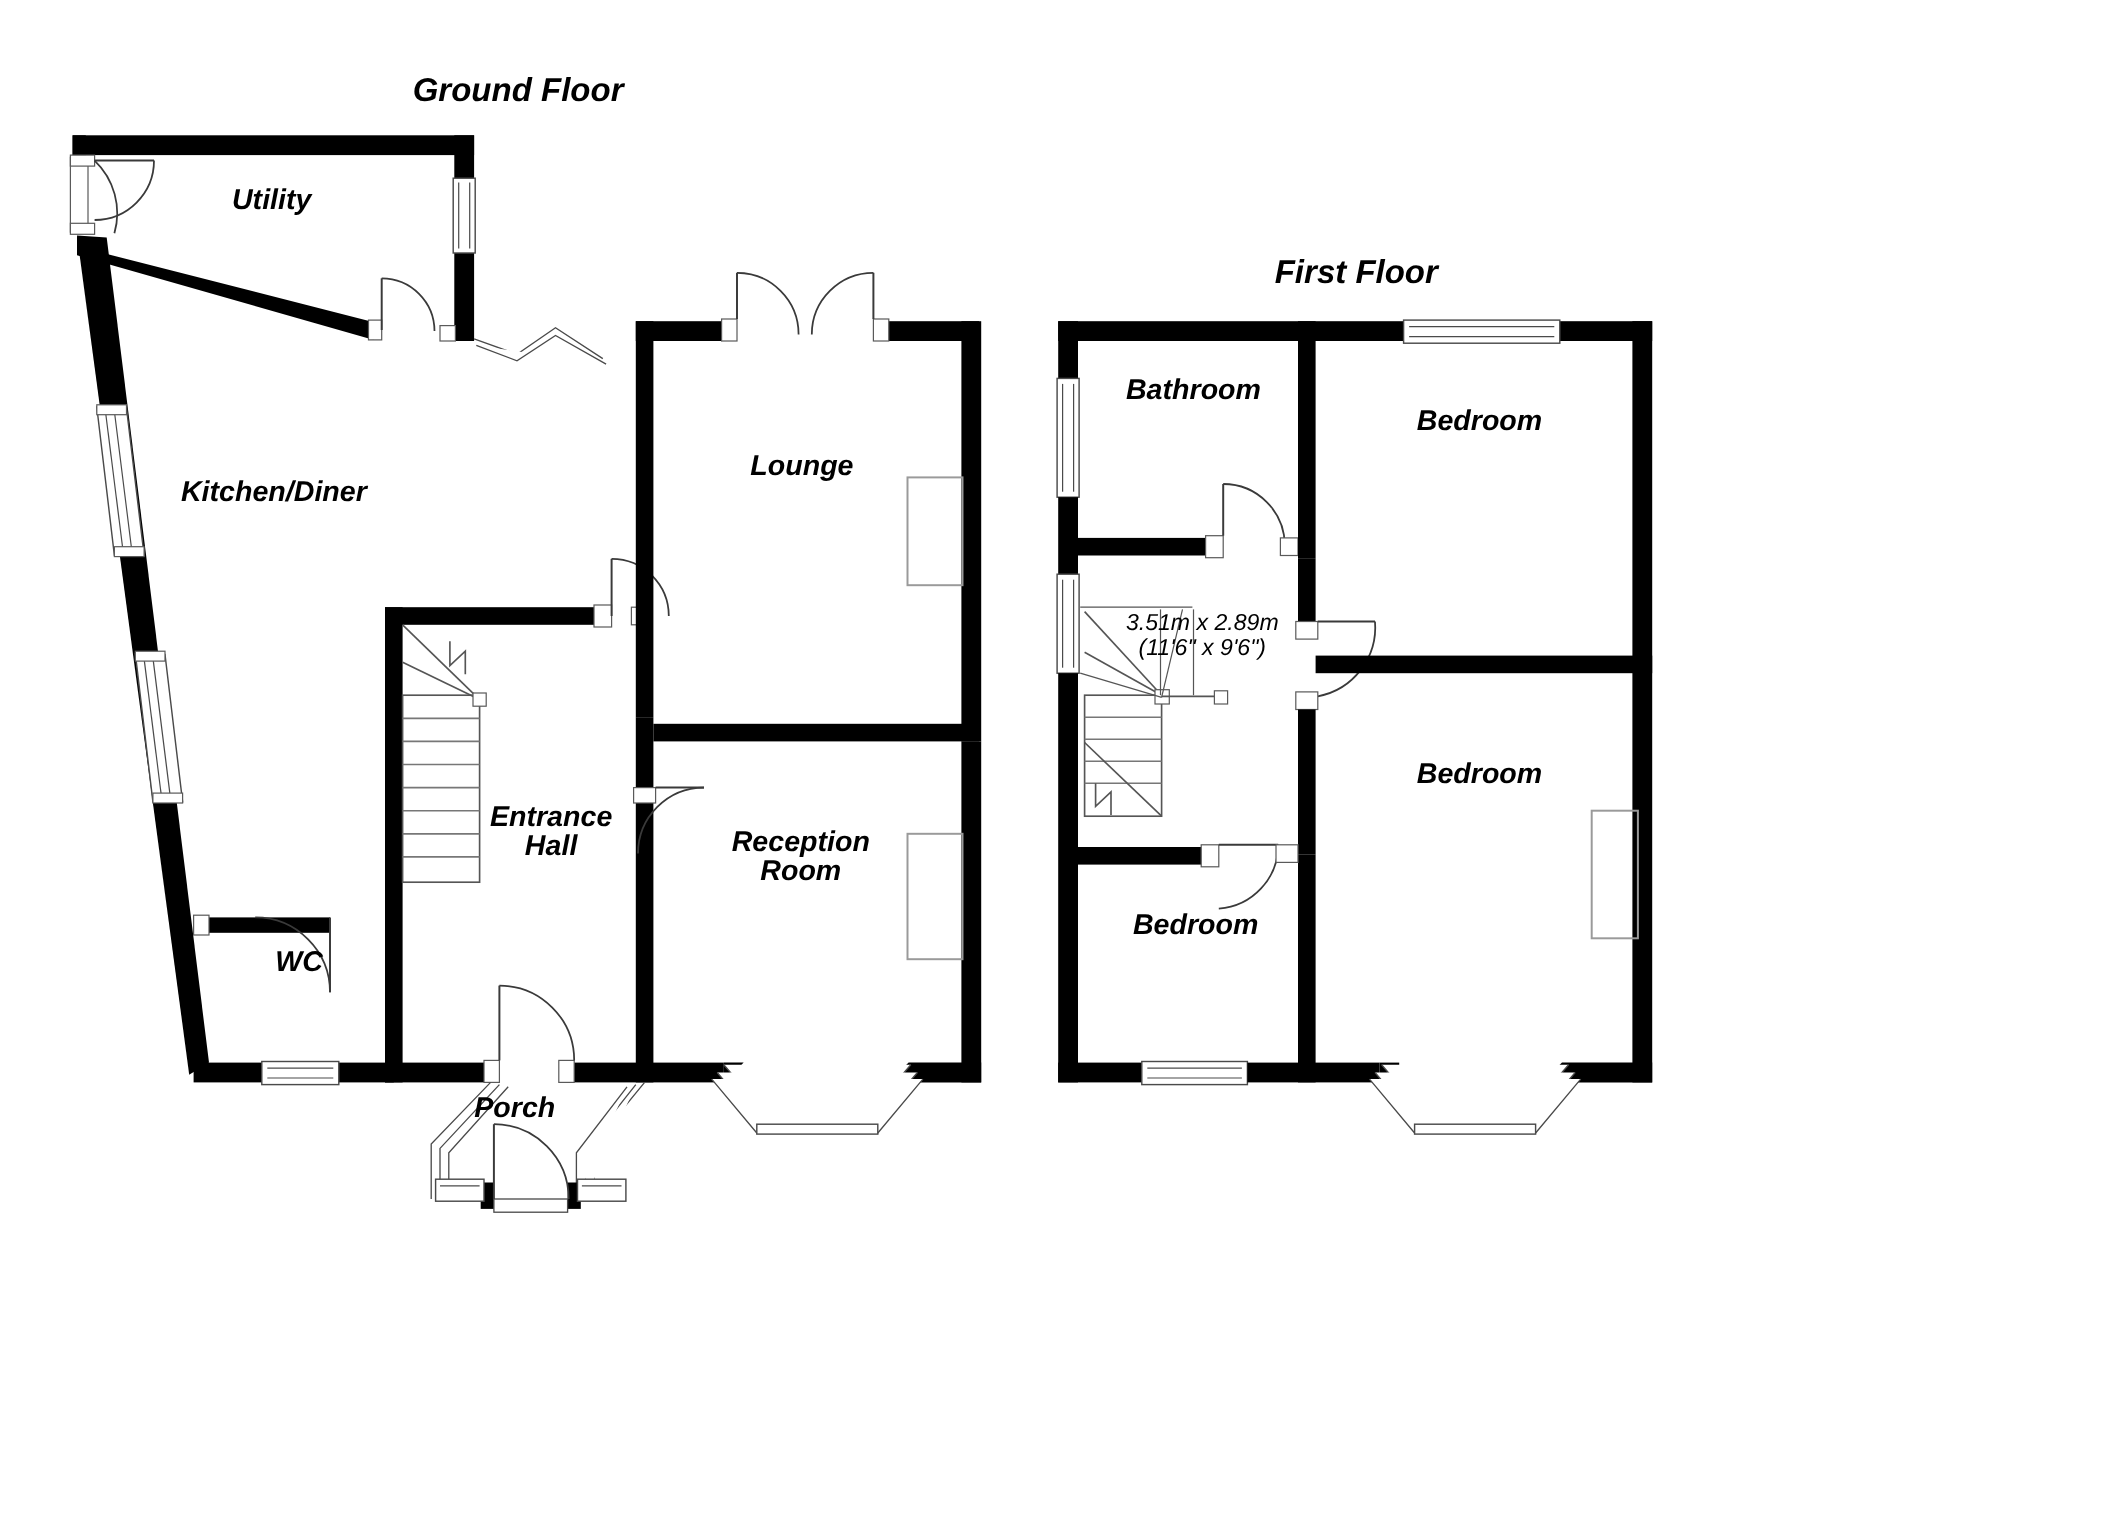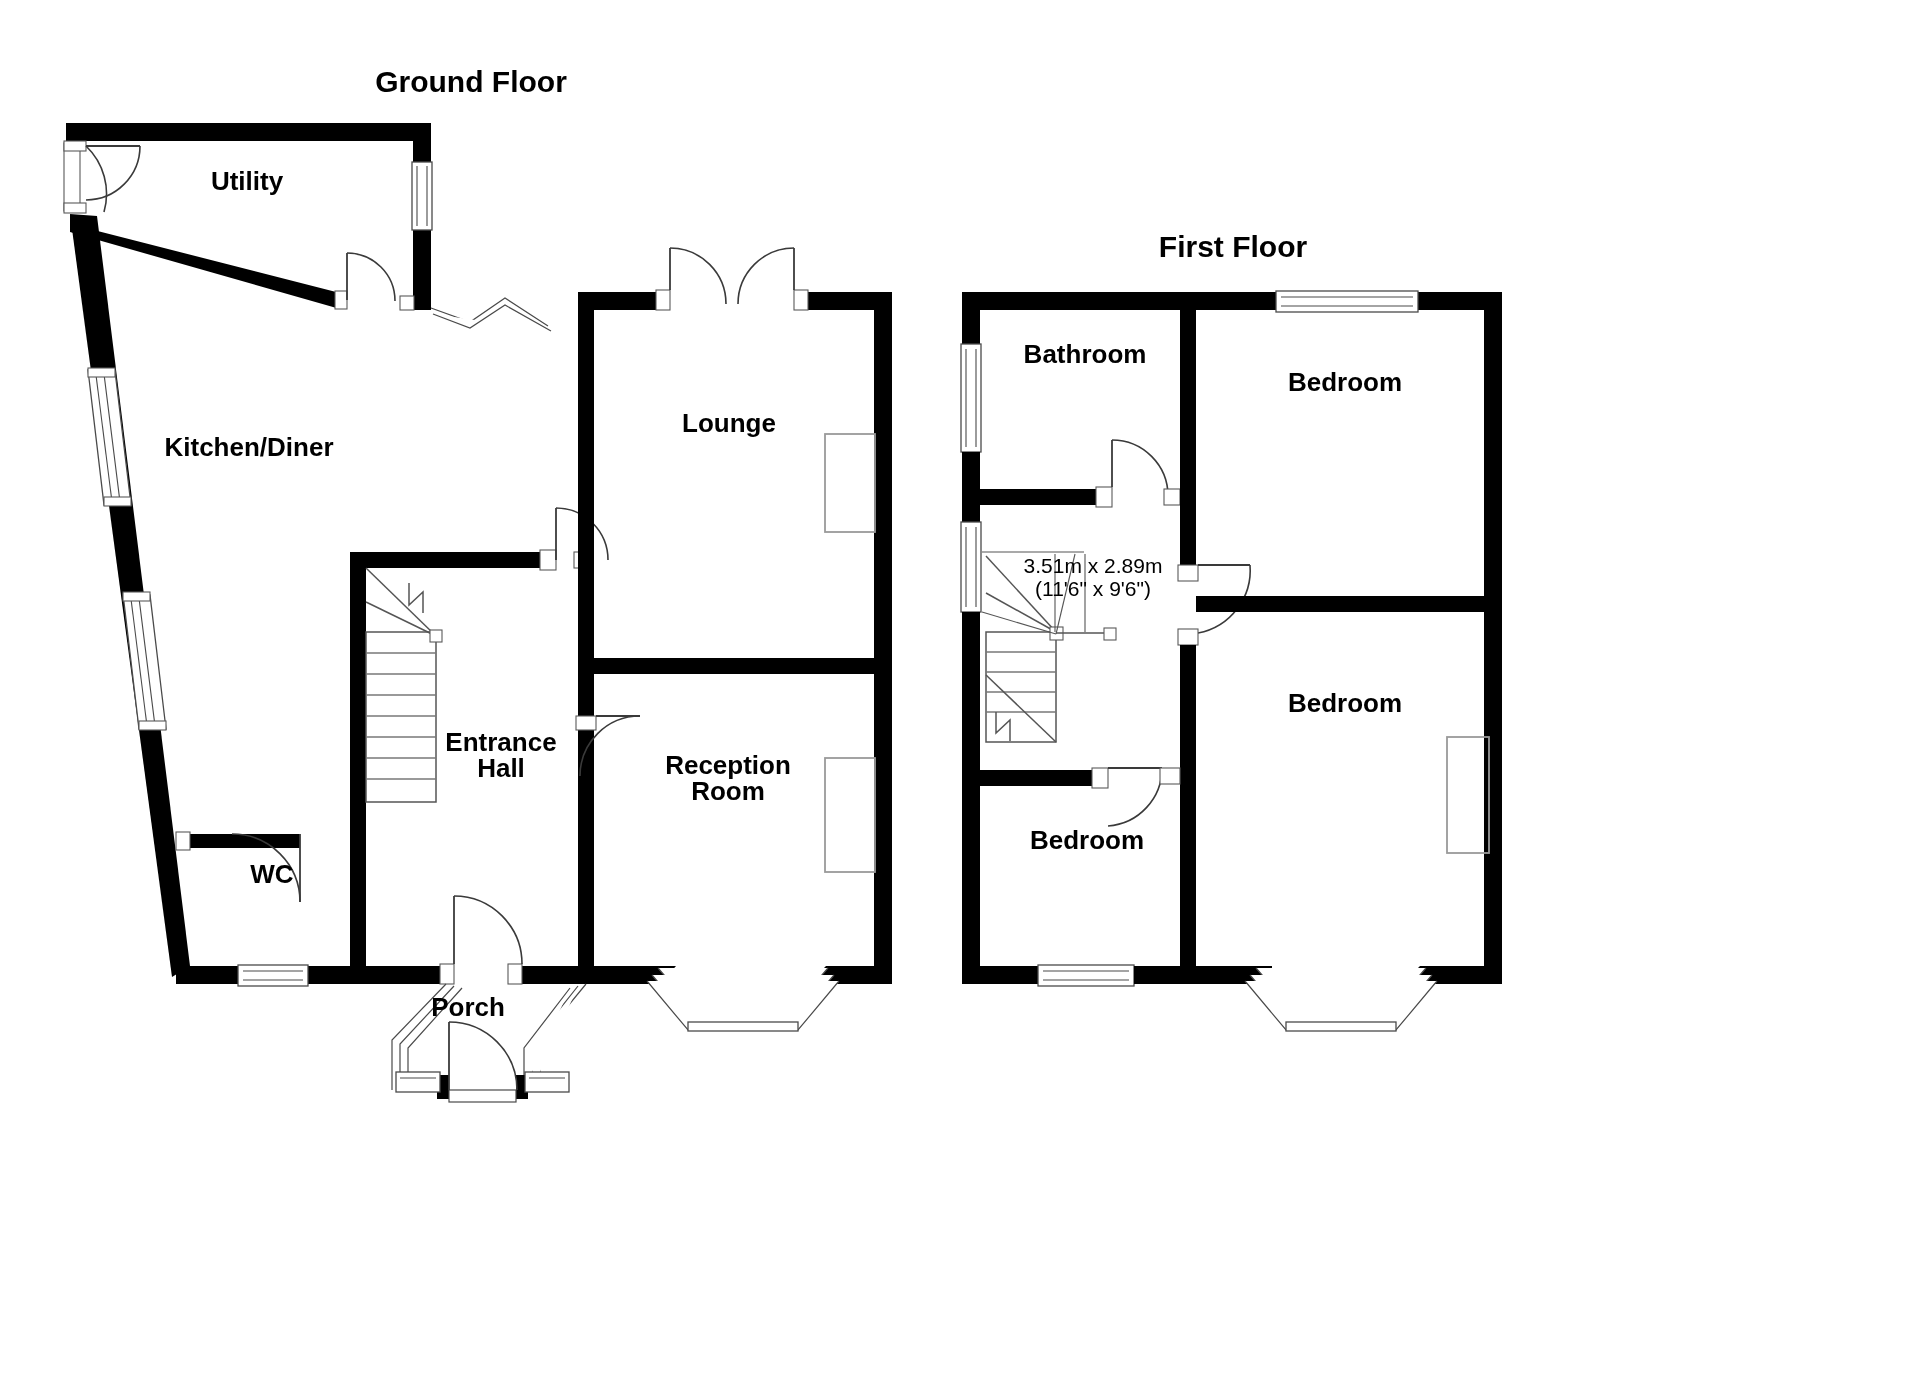--- a/index.html
+++ b/index.html
@@ -13,20 +13,21 @@
     height: 1396px;
     font-family: "Liberation Sans", sans-serif;
     overflow: hidden;
     position: relative;
   }
   #plan-root {
     position: absolute;
     left: 0; top: 0;
     width: 1920px;
     height: 1396px;
+    font-style: italic;
   }
   svg#floorplan {
     display: block;
     width: 1920px;
     height: 1396px;
     background: #ffffff;
   }
   .floor-title {
     font-family: "Liberation Sans", sans-serif;
     font-weight: bold;

